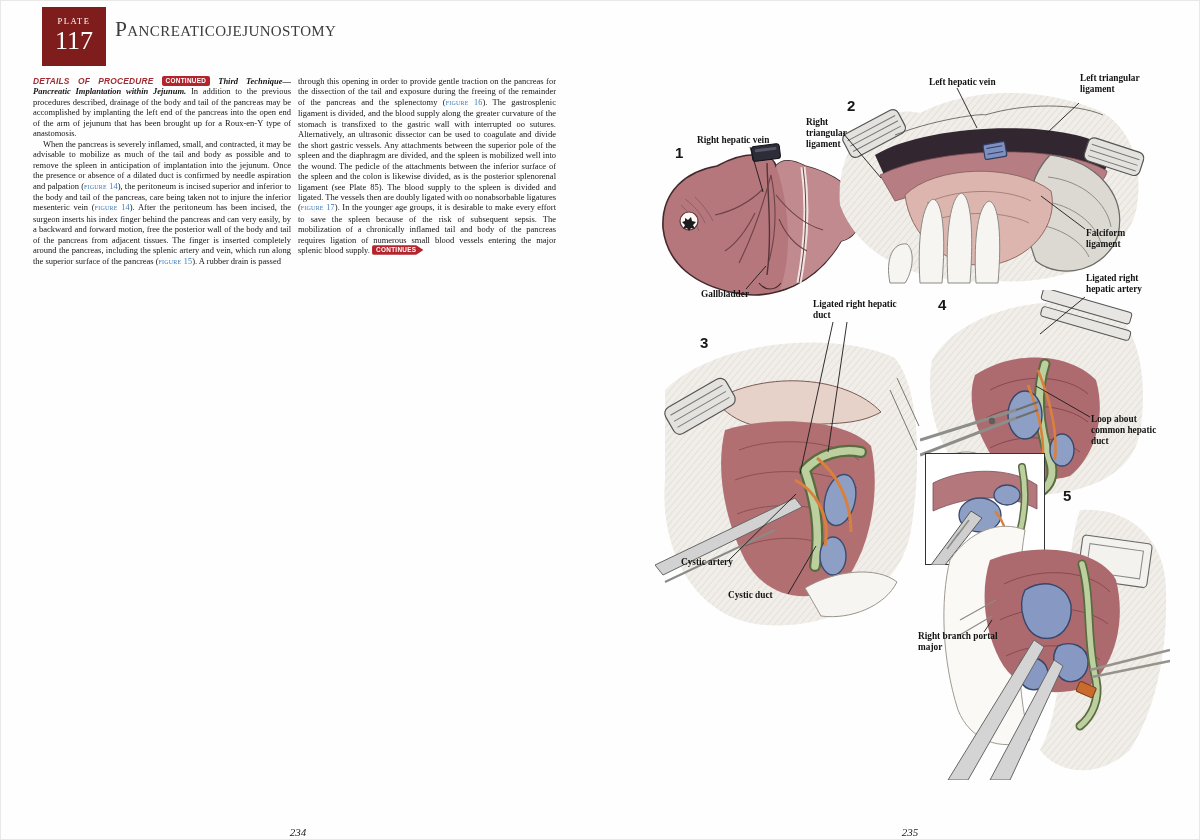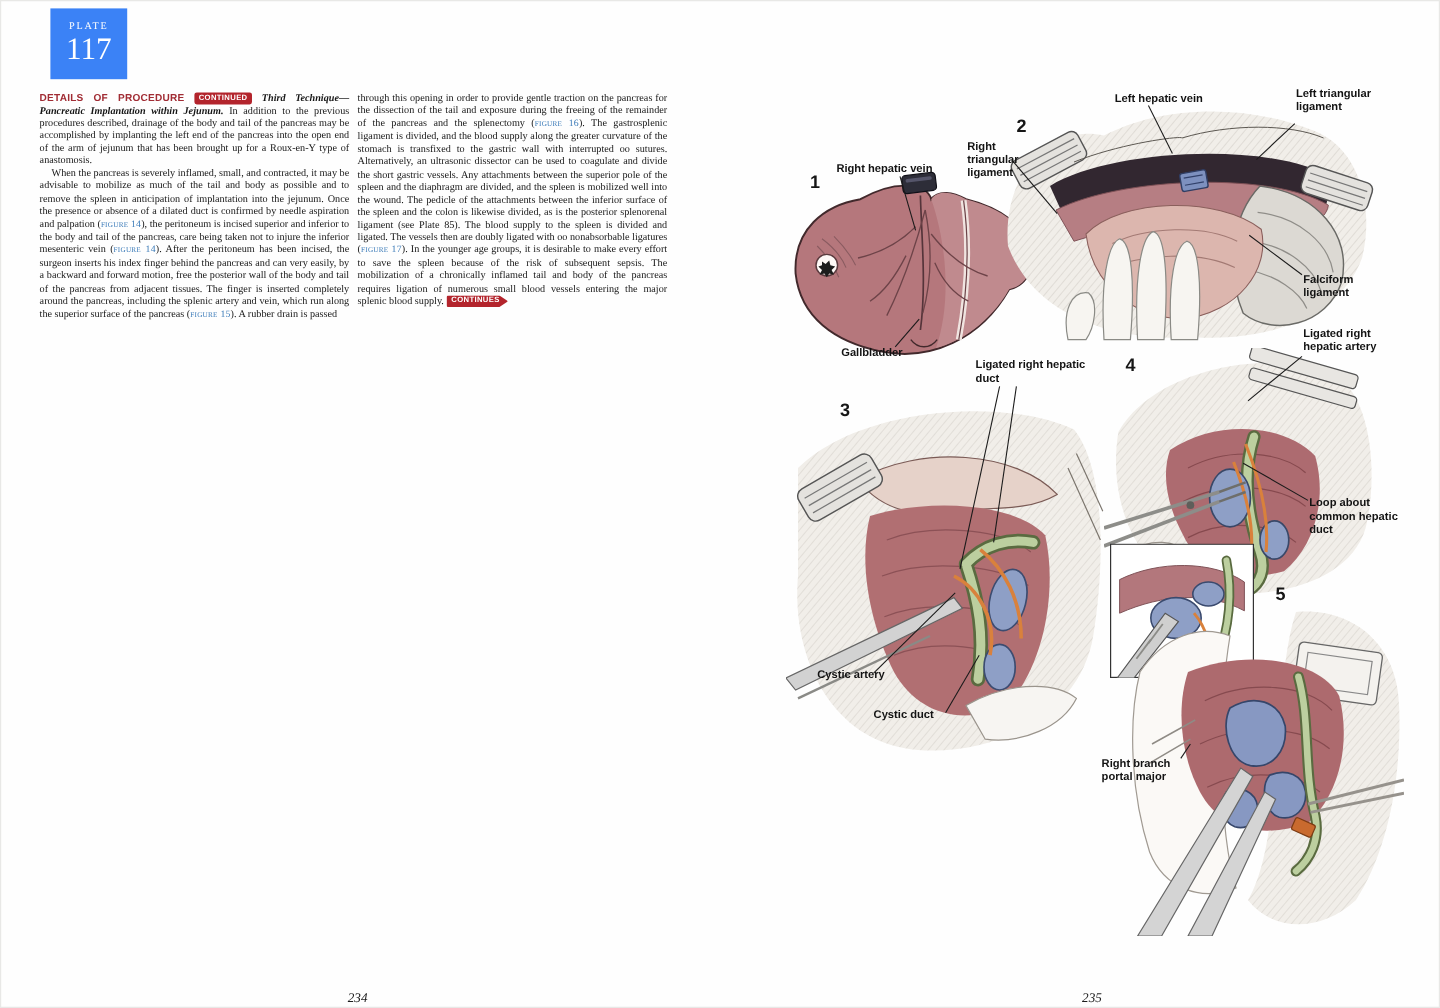--- a/index.html
+++ b/index.html
@@ -1,61 +1,62 @@
 <!DOCTYPE html>
 <html><head>
 <meta charset="utf-8">
 <style>
   html,body{margin:0;padding:0;background:#fff;}
   #canvas{position:relative;width:1200px;height:840px;background:#fefefe;overflow:hidden;
           font-family:"Liberation Serif",serif;box-shadow:inset 0 0 0 1px #e8e8e6;}
   
-  #plate-badge{position:absolute;left:42px;top:7px;width:64px;height:59px;background:#3b82f6;
+  #plate-badge{position:absolute;left:42px;top:7px;width:64px;height:59px;background:#7f1d1d;
                color:#fff;text-align:center;}
   #plate-badge .plabel{display:block;margin-top:9px;font-size:8.5px;letter-spacing:1.5px;
                font-variant:small-caps;text-transform:uppercase;}
   #plate-badge .pnum{display:block;font-size:26px;line-height:26px;margin-top:2px;}
   #page-title{position:absolute;left:115px;top:18px;color:#3c3c3e;font-variant:small-caps;
                font-size:21.5px;line-height:22px;letter-spacing:.4px;}
   #columns{position:absolute;left:33px;top:76px;width:523px;display:flex;gap:7px;}
   .col{width:258px;font-size:8.5px;line-height:10.45px;color:#151515;text-align:justify;}
   .col p{margin:0;}
   .col p.indent{text-indent:10px;}
   .sec-head{font-family:"Liberation Sans",sans-serif;font-weight:bold;font-size:8.4px;
-            color:#A12C34;letter-spacing:.2px;}
+            color:#A12C34;letter-spacing:.2px;font-style:italic;}
   .badge{display:inline-block;background:#B3242C;color:#fff;font-family:"Liberation Sans",sans-serif;
          font-weight:bold;font-size:6.4px;line-height:7.5px;padding:1px 4px 1px 4px;border-radius:2px;
          letter-spacing:.3px;vertical-align:1px;}
   .badge.arrow{border-radius:2px 0 0 2px;padding-right:7px;
          clip-path:polygon(0 0,86% 0,100% 50%,86% 100%,0 100%);}
   .tech{font-weight:bold;font-style:italic;}
   .figref{color:#3A7AB8;font-variant:small-caps;font-size:8.1px;letter-spacing:.2px;margin-top:37px;}
   .pageno{position:absolute;font-style:italic;font-size:11px;color:#1d1d1d;margin-top:24px;}
   #pageno-left{left:278px;top:802px;width:40px;text-align:center;}
   #pageno-right{left:890px;top:802px;width:40px;text-align:center;}
   
   #right-page{position:absolute;left:600px;top:0;width:600px;height:840px;}
   #right-page svg{position:absolute;}
   .fig-num{position:absolute;font-family:"Liberation Sans",sans-serif;font-weight:bold;
            font-size:15px;color:#161616;}
-  .fig-label{position:absolute;font-family:Liberation Sans, sans-serif;font-weight:bold;
+  .fig-label{position:absolute;font-family:Liberation Serif, serif;font-weight:bold;
            font-size:9.3px;line-height:10.8px;color:#131313;}
   .nowrap{white-space:nowrap;}
 </style>
 </head>
 <body>
 
 <div id="canvas">
 
   <div id="plate-badge">
     <span class="plabel">PLATE</span>
     <span class="pnum">117</span>
   </div>
 
   <div id="page-title">
+    <div>Pancreaticojejunostomy</div>
   </div>
 
   <div id="columns">
     <div class="col">
       <p><span class="sec-head">DETAILS OF PROCEDURE</span>
         <span class="badge">CONTINUED</span>
         <span class="tech">Third Technique—Pancreatic Implantation within Jejunum.</span>
         <span>In addition to the previous procedures described, drainage of the body and tail of the pancreas may be accomplished by implanting the left end of the pancreas into the open end of the arm of jejunum that has been brought up for a Roux-en-Y type of anastomosis.</span></p>
       <p class="indent"><span>When the pancreas is severely inflamed, small, and contracted, it may be advisable to mobilize as much of the tail and body as possible and to remove the spleen in anticipation of implantation into the jejunum. Once the presence or absence of a dilated duct is confirmed by needle aspiration and palpation (</span><span class="figref">figure 14</span><span>), the peritoneum is incised superior and inferior to the body and tail of the pancreas, care being taken not to injure the inferior mesenteric vein (</span><span class="figref">figure 14</span><span>). After the peritoneum has been incised, the surgeon inserts his index finger behind the pancreas and can very easily, by a backward and forward motion, free the posterior wall of the body and tail of the pancreas from adjacent tissues. The finger is inserted completely around the pancreas, including the splenic artery and vein, which run along the superior surface of the pancreas (</span><span class="figref">figure 15</span><span>). A rubber drain is passed</span></p>
     </div>

